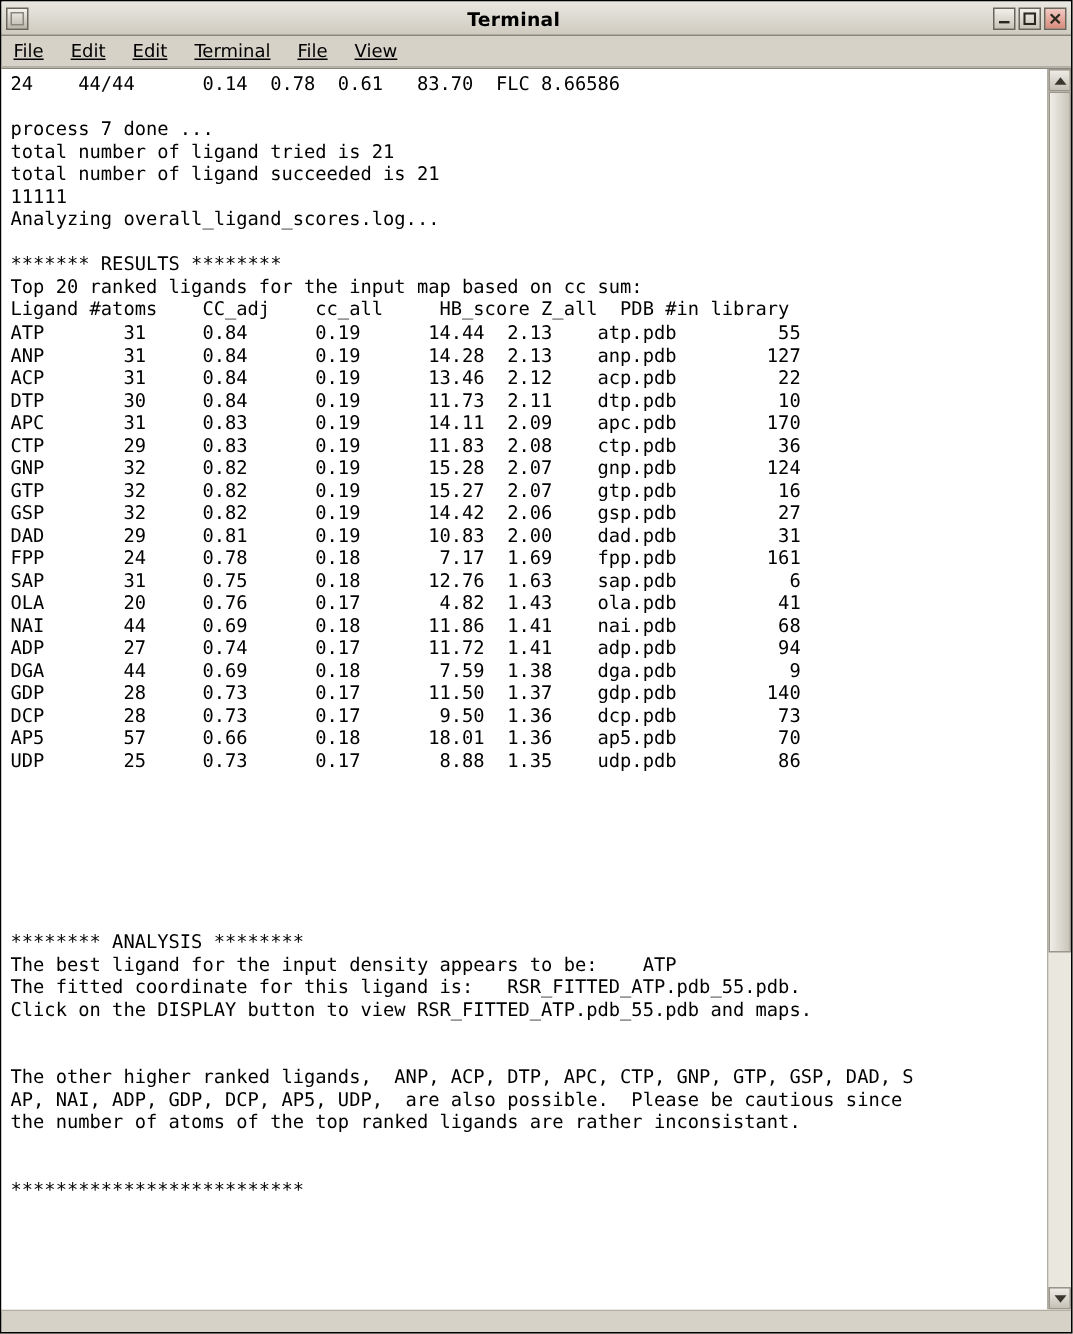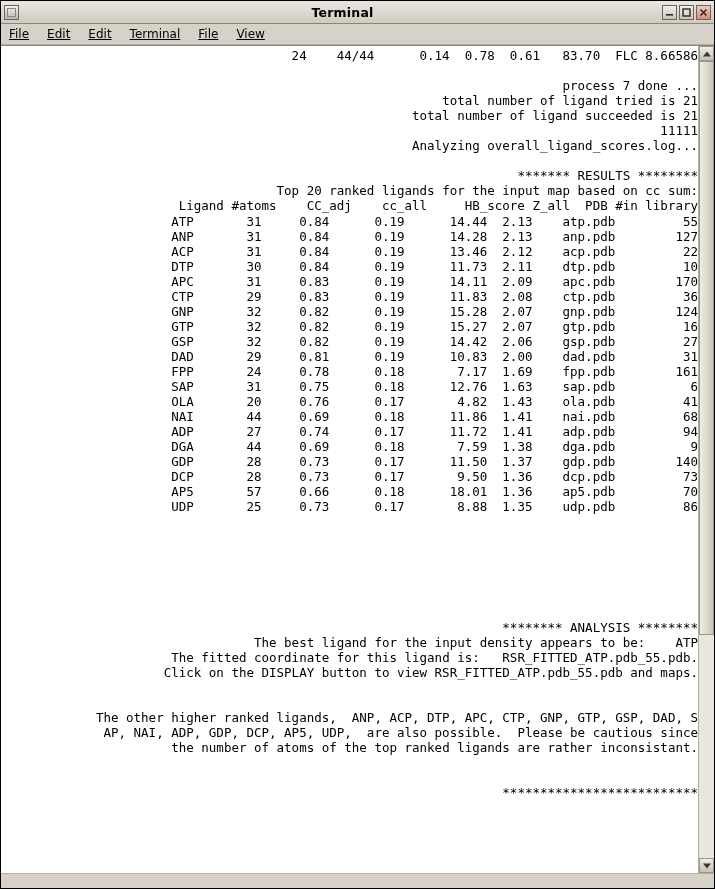--- a/index.html
+++ b/index.html
@@ -100,21 +100,20 @@
   }
   .menu-item u { text-decoration: underline; }
   
   .term-area {
     flex: 1;
     display: flex;
     background: #ffffff;
     border-top: 1px solid #8a867c;
     overflow: hidden;
     position: relative;
-    text-align: right;
   }
   .term-text {
     flex: 1;
     padding: 2px 0 0 6px;
     margin: 0;
     font-family: "DejaVu Sans Mono", monospace;
     font-size: 12.5px;
     line-height: 15.05px;
     color: #000;
     white-space: pre;

